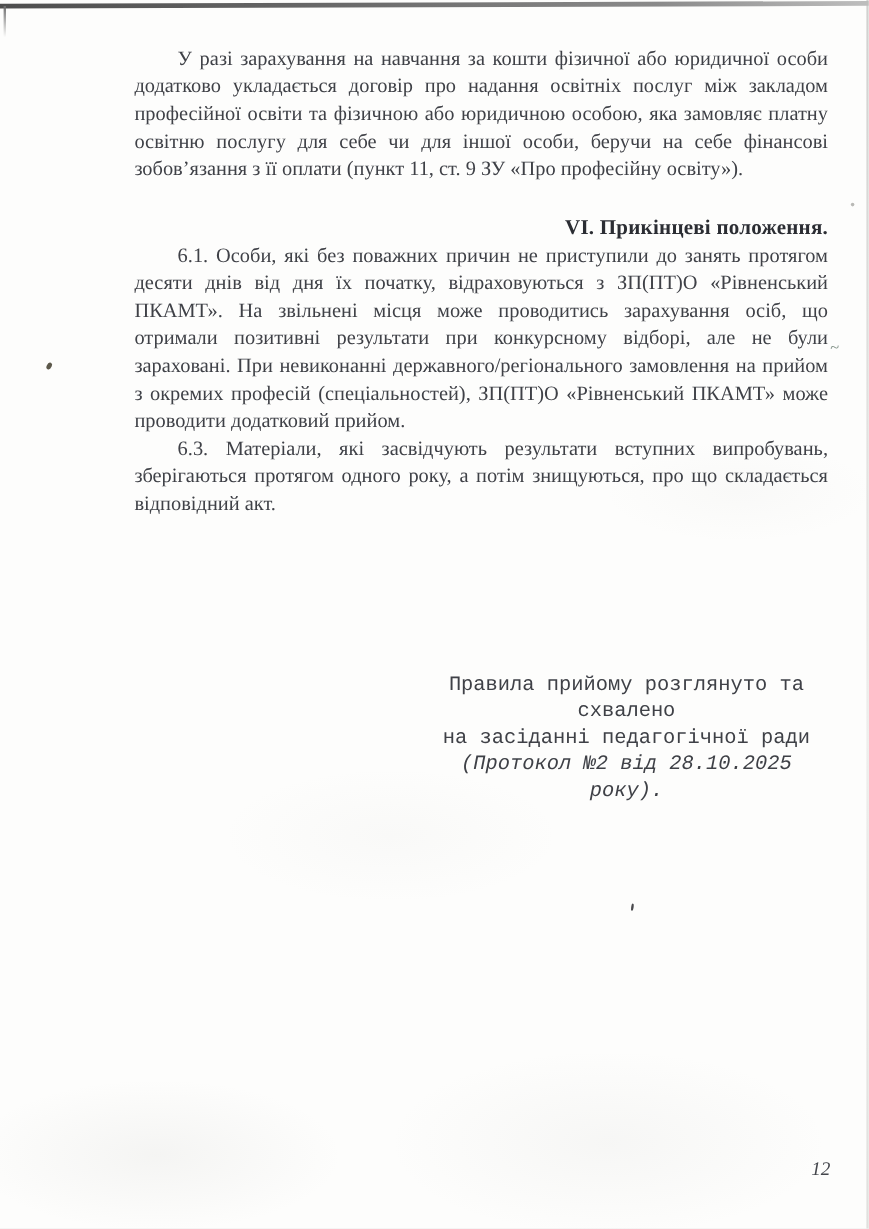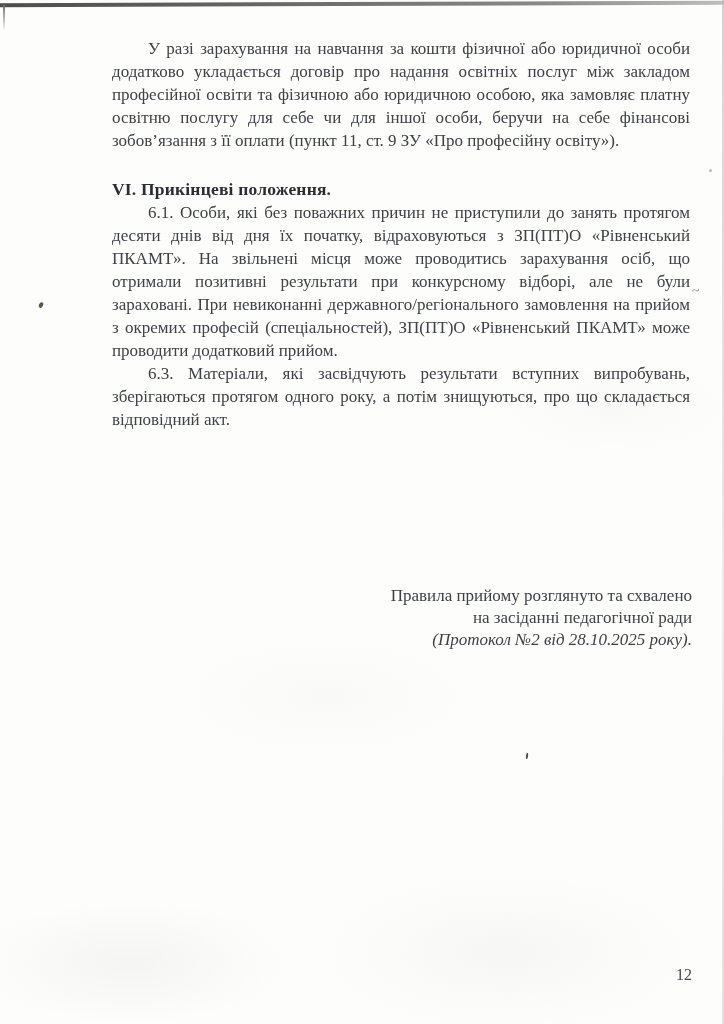--- a/index.html
+++ b/index.html
@@ -101,46 +101,48 @@
     text-align: justify;
   }
   .content p {
     margin: 0;
     text-indent: 36px;
   }
   .section-heading {
     margin: 26px 0 0 0;
     font-size: 17.5px;
     font-weight: bold;
-    text-align: left;
+    text-align: right;
     color: #2b2d33;
     letter-spacing: 0.2px;
   }
   .citation-italic {
   }
 
   .approval {
     position: absolute;
     left: 352px;
-    top: 585px;
+    top: 561px;
     width: 340px;
     font-size: 17px;
     line-height: 22px;
-    text-align: right;
+    text-align: center;
+    font-family: Liberation Mono, monospace;
   }
   .approval .italic-line {
     font-style: italic;
   }
 
   .page-number {
     position: absolute;
     left: 676px;
     top: 966px;
     font-size: 16px;
     color: #44464c;
+    font-style: italic;
   }
 </style>
 </head>
 <body>
 
 <div class="sheet">
 
   <div class="scan-edge-top"></div>
   <div class="scan-edge-left-tick"></div>
   <div class="scan-edge-right"></div>

